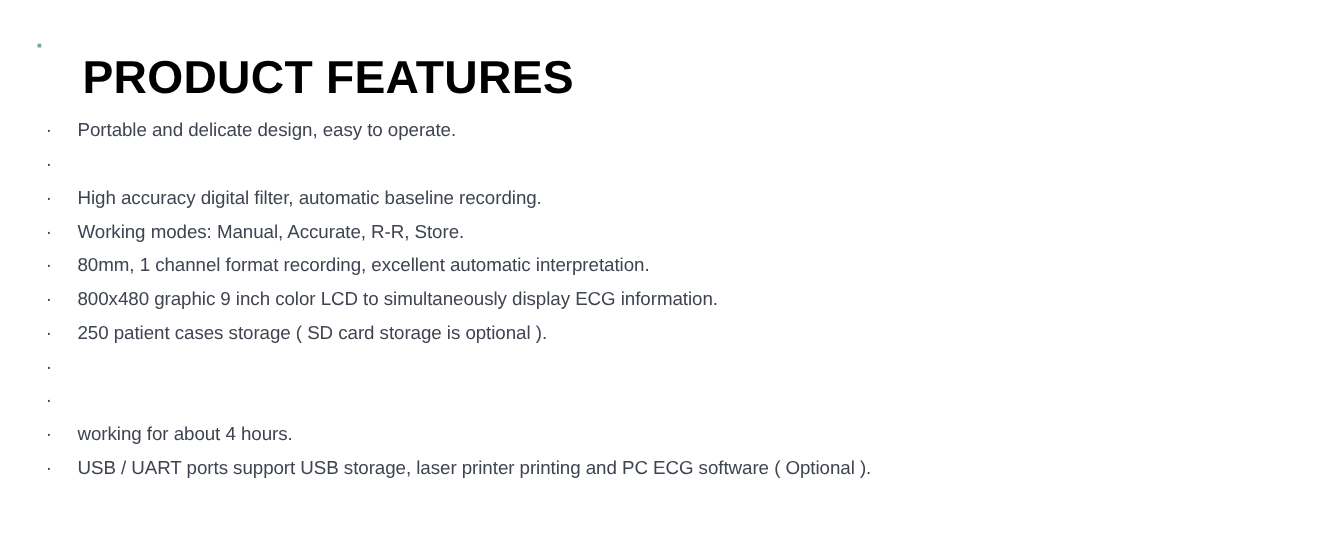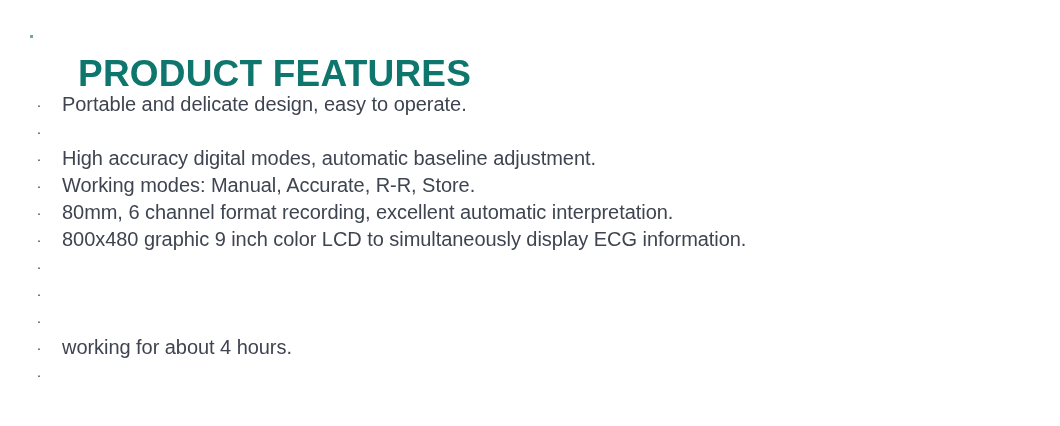--- a/index.html
+++ b/index.html
@@ -33,26 +33,26 @@
     left: 0;
     top: 0;
     width: 1060px;
     height: 426px;
   }
 
   .page-title {
     position: absolute;
     left: 62px;
     top: 36px;
-    margin: 16px;
+    margin: 4px;
     font-size: 37px;
     line-height: 44px;
     font-weight: 700;
     letter-spacing: 0.2px;
-    color: #0f766e;
+    color: #000000;
     white-space: nowrap;
   }
 
   .feature-list {
     position: absolute;
     left: 30px;
     top: 91px;
     width: 1020px;
     margin: 0;
     padding: 0;
@@ -73,21 +73,21 @@
     top: 0;
     width: 10px;
     line-height: 27px;
     text-align: center;
     font-size: 15px;
     color: #3e4450;
   }
 
   .feature-text {
     display: inline-block;
-    font-size: 20px;
+    font-size: 15px;
     line-height: 27px;
     color: #3e4450;
     letter-spacing: -0.05px;
   }
 </style>
 </head>
 <body>
 
 <div class="sheet">
 
@@ -101,53 +101,55 @@
       <span class="bullet-icon">·</span>
       <span class="feature-text">Portable and delicate design, easy to operate.</span>
     </li>
 
     <li class="feature-item">
       <span class="bullet-icon">·</span>
     </li>
 
     <li class="feature-item">
       <span class="bullet-icon">·</span>
-      <span class="feature-text">High accuracy digital modes, automatic baseline adjustment.</span>
+      <span class="feature-text">High accuracy digital filter, automatic baseline recording.</span>
     </li>
 
     <li class="feature-item">
       <span class="bullet-icon">·</span>
       <span class="feature-text">Working modes: Manual, Accurate, R-R, Store.</span>
     </li>
 
     <li class="feature-item">
       <span class="bullet-icon">·</span>
-      <span class="feature-text">80mm, 6 channel format recording, excellent automatic interpretation.</span>
+      <span class="feature-text">80mm, 1 channel format recording, excellent automatic interpretation.</span>
     </li>
 
     <li class="feature-item">
       <span class="bullet-icon">·</span>
       <span class="feature-text">800x480 graphic 9 inch color LCD to simultaneously display ECG information.</span>
     </li>
 
     <li class="feature-item">
       <span class="bullet-icon">·</span>
+      <span class="feature-text">250 patient cases storage ( SD card storage is optional ).</span>
     </li>
 
     <li class="feature-item">
       <span class="bullet-icon">·</span>
     </li>
 
     <li class="feature-item">
       <span class="bullet-icon">·</span>
     </li>
 
     <li class="feature-item">
       <span class="bullet-icon">·</span>
       <span class="feature-text">working for about 4 hours.</span>
     </li>
 
     <li class="feature-item">
       <span class="bullet-icon">·</span>
+      <span class="feature-text">USB / UART ports support USB storage, laser printer printing and PC ECG software ( Optional ).</span>
     </li>
 
   </ul>
 </div>
 
 </body></html>

